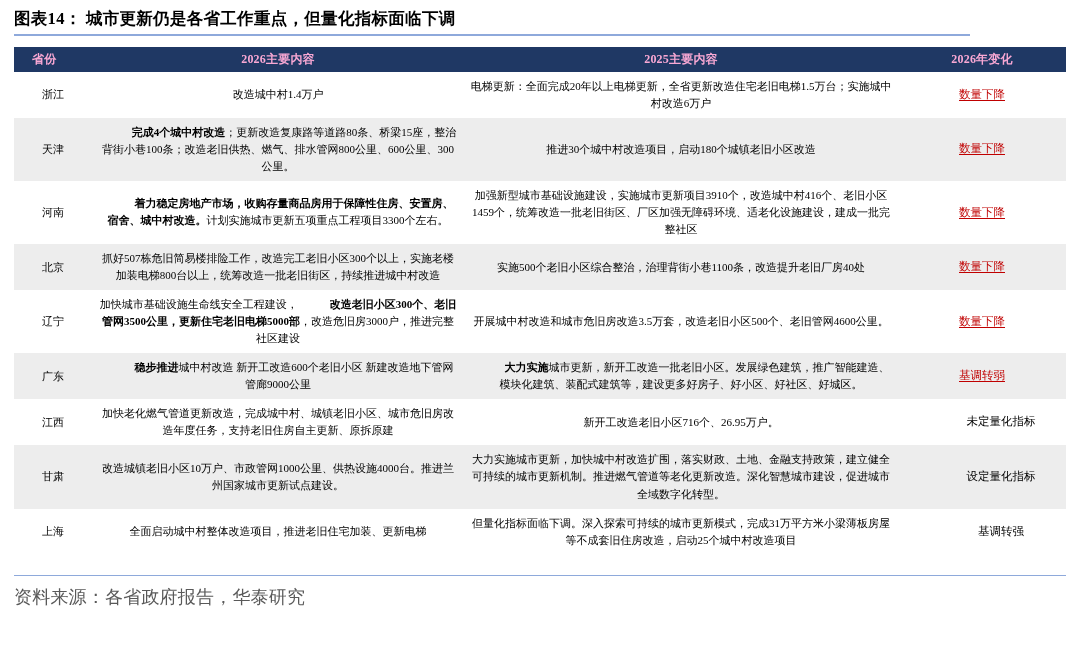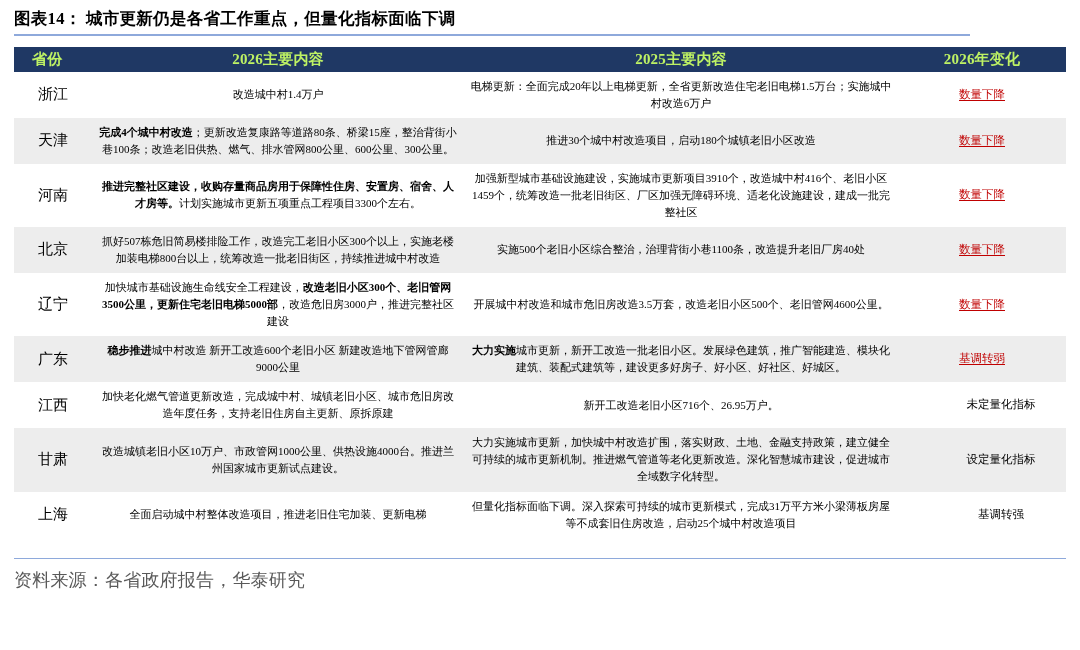--- a/index.html
+++ b/index.html
@@ -46,23 +46,23 @@
     margin-top: 6px;
     font-size: 11px;
   }
   table.data col.c-prov  { width: 78px; }
   table.data col.c-2026  { width: 372px; }
   table.data col.c-2025  { width: 434px; }
   table.data col.c-chg   { width: 168px; }
 
   thead th {
     background: #1F3864;
-    color: #bef264;
+    color: #f9a8d4;
     font-weight: bold;
-    font-size: 15px;
+    font-size: 12px;
     height: 21px;
     padding: 2px 20px;
     text-align: center;
     vertical-align: middle;
     letter-spacing: 0.2px;
   }
   thead th.prov-head {
     text-align: left;
     padding-left: 18px;
   }
@@ -73,39 +73,40 @@
     line-height: 1.55;
     font-size: 11px;
   }
   tbody tr.alt td {
     background: #EDEDED;
   }
   tbody tr.plain td {
     background: #ffffff;
   }
   td.prov {
-    font-size: 15px;
+    font-size: 11px;
     white-space: nowrap;
   }
   td.chg {
     font-size: 11.5px;
     white-space: nowrap;
   }
   .chg-red {
     color: #C00000;
     text-decoration: underline;
     text-underline-offset: 2px;
     text-align: center;
   }
   .chg-plain {
     color: #000000;
     margin-left: 38px;
   }
   .cell-text b {
     font-weight: bold;
+    margin-left: 32px;
   }
   
   .foot-rule {
     height: 1.5px;
     background: #8EA9DB;
     margin-top: 20px;
     width: 1052px;
   }
   .source {
     font-size: 18px;
@@ -147,21 +148,21 @@
           <td class="chg"><span class="chg-red">数量下降</span></td>
         </tr>
         <tr class="alt">
           <td class="prov">天津</td>
           <td class="cell-text"><b>完成4个城中村改造</b>；更新改造复康路等道路80条、桥梁15座，整治背街小巷100条；改造老旧供热、燃气、排水管网800公里、600公里、300公里。</td>
           <td class="cell-text">推进30个城中村改造项目，启动180个城镇老旧小区改造</td>
           <td class="chg"><span class="chg-red">数量下降</span></td>
         </tr>
         <tr class="plain">
           <td class="prov">河南</td>
-          <td class="cell-text"><b>推进完整社区建设，收购存量商品房用于保障性住房、安置房、宿舍、人才房等。</b>计划实施城市更新五项重点工程项目3300个左右。</td>
+          <td class="cell-text"><b>着力稳定房地产市场，收购存量商品房用于保障性住房、安置房、宿舍、城中村改造。</b>计划实施城市更新五项重点工程项目3300个左右。</td>
           <td class="cell-text">加强新型城市基础设施建设，实施城市更新项目3910个，改造城中村416个、老旧小区1459个，统筹改造一批老旧街区、厂区加强无障碍环境、适老化设施建设，建成一批完整社区</td>
           <td class="chg"><span class="chg-red">数量下降</span></td>
         </tr>
         <tr class="alt">
           <td class="prov">北京</td>
           <td class="cell-text">抓好507栋危旧简易楼排险工作，改造完工老旧小区300个以上，实施老楼加装电梯800台以上，统筹改造一批老旧街区，持续推进城中村改造</td>
           <td class="cell-text">实施500个老旧小区综合整治，治理背街小巷1100条，改造提升老旧厂房40处</td>
           <td class="chg"><span class="chg-red">数量下降</span></td>
         </tr>
         <tr class="plain">

